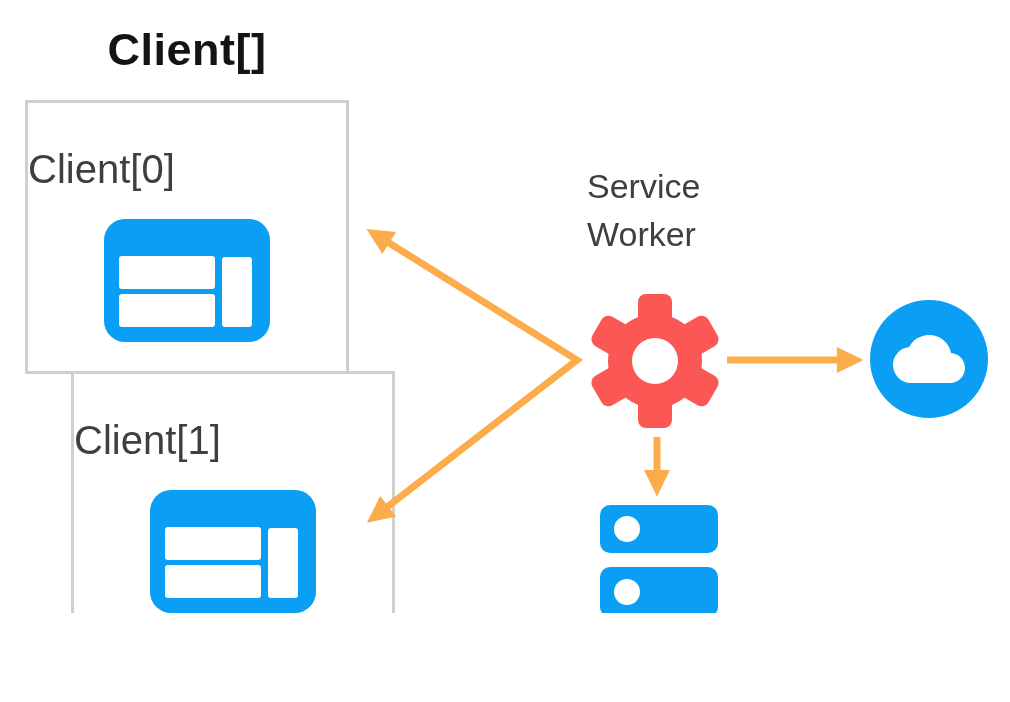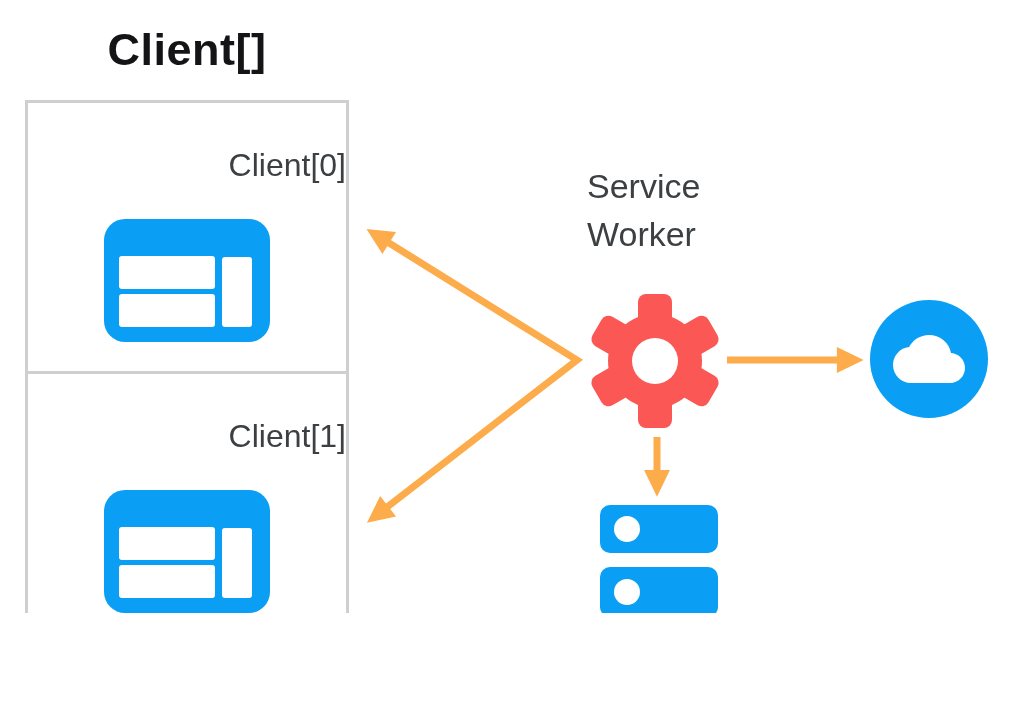--- a/index.html
+++ b/index.html
@@ -38,28 +38,28 @@
     top: 100px;
     width: 324px;
   }
   .client-box {
     position: relative;
     width: 324px;
     height: 274px;
     border: 3px solid var(--border);
     background: #fff;
   }
-  .client-box + .client-box { margin-top: -3px; }
+  .client-box + .client-box { margin-top: -3px; margin-left: 46px; }
   .client-label {
     position: absolute;
     top: 44px;
     left: 0;
     width: 100%;
-    text-align: right;
-    font-size: 32px;
+    text-align: left;
+    font-size: 40px;
     font-weight: 500;
     color: var(--label);
   }
   .browser-icon {
     position: absolute;
     top: 116px;
     left: 50%;
     transform: translateX(-50%);
   }
   .sw-label {

